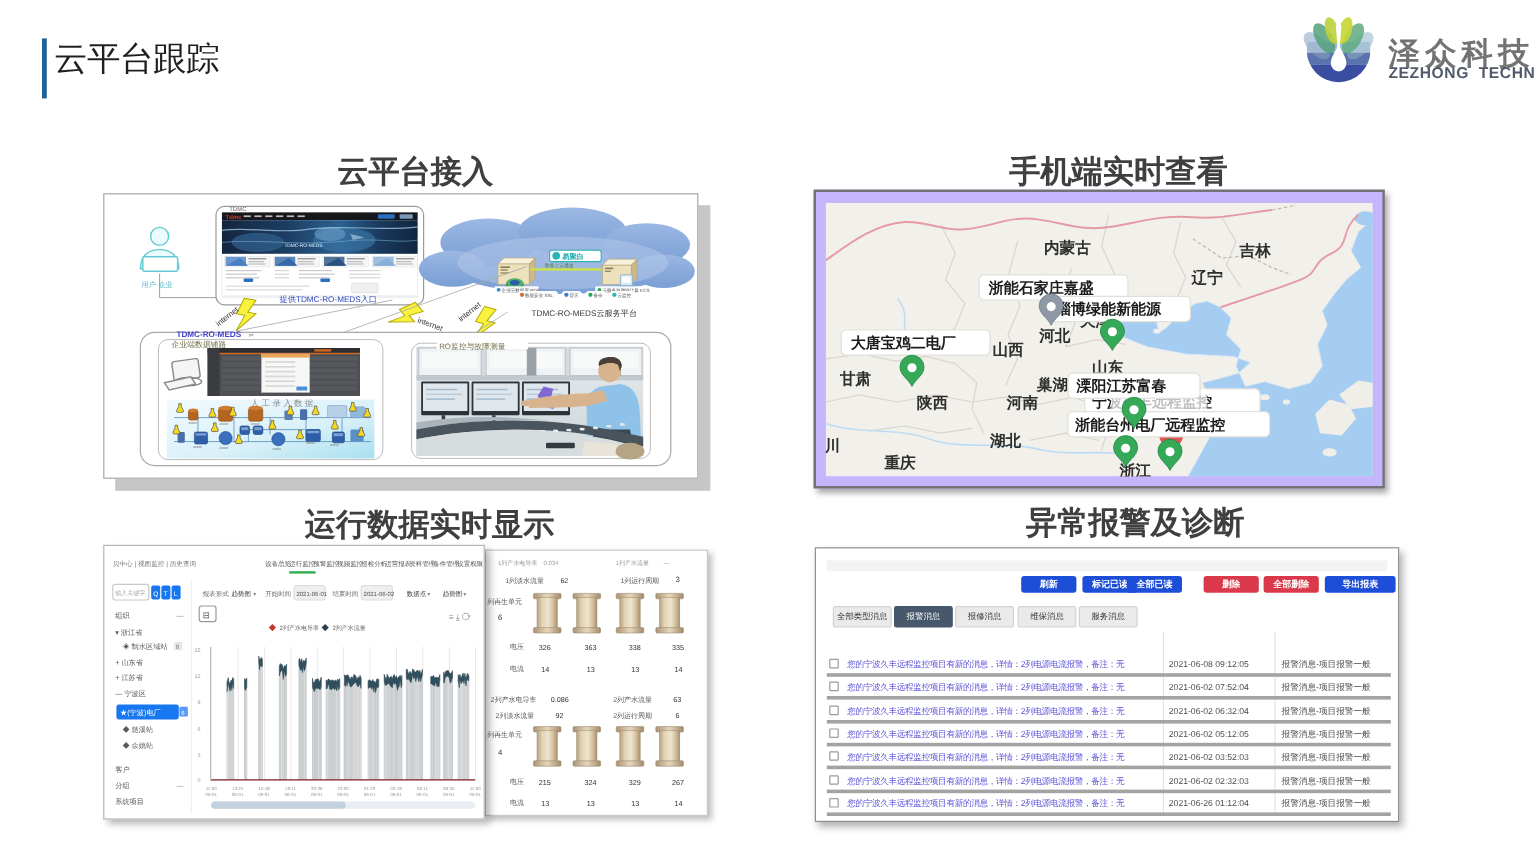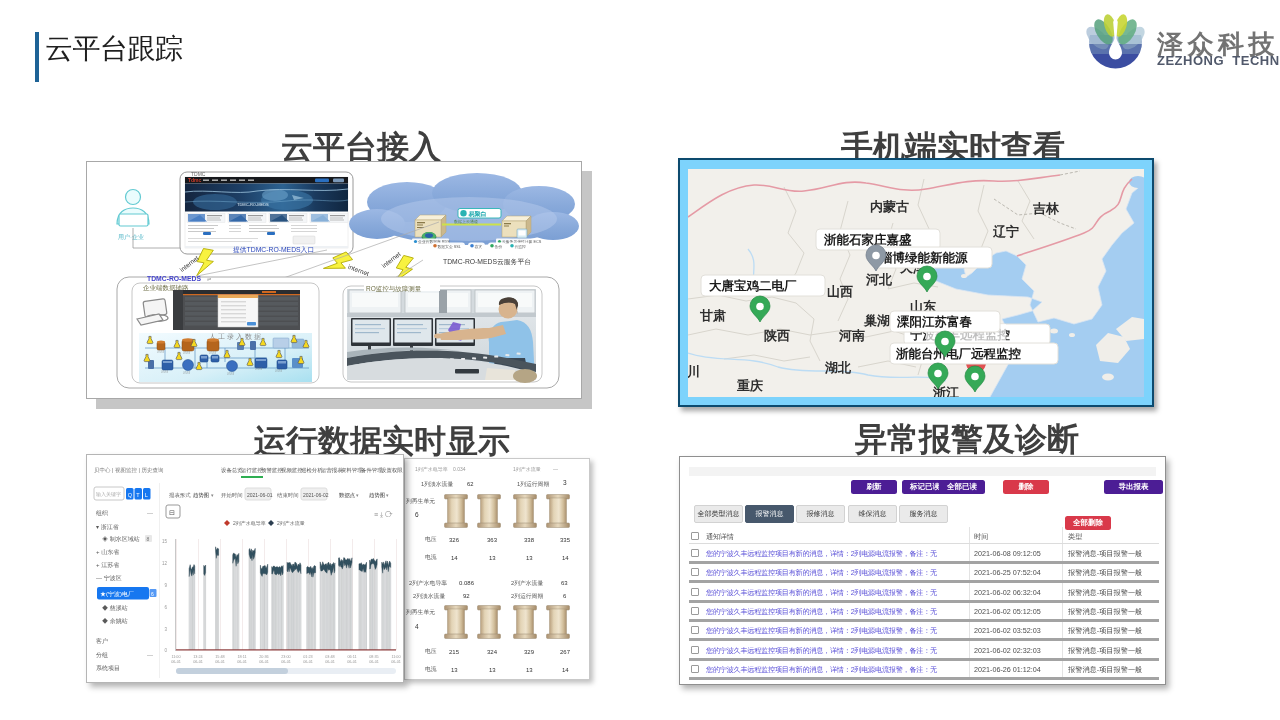--- a/index.html
+++ b/index.html
@@ -1,23 +1,23 @@
 <!DOCTYPE html>
 <html lang="zh"><head>
 <meta charset="utf-8">
 <title>云平台跟踪</title>
 <style>
   html,body{margin:0;padding:0;}
   body{width:1280px;height:720px;position:relative;background:#ffffff;
        font-family:"Liberation Sans", sans-serif;overflow:hidden;}
   .abs{position:absolute;}
-  .ptitle{position:absolute;font-size:32px;font-weight:bold;color:#3f3f3f;white-space:nowrap;}
+  .ptitle{position:absolute;font-size:26px;font-weight:bold;color:#3f3f3f;white-space:nowrap;}
   .btnb,.btnr{width:46px;height:14px;border-radius:2.5px;color:#fff;font-size:7.5px;
       display:flex;align-items:center;justify-content:center;font-weight:bold;}
-  .btnb{background:#4c1d95;}
+  .btnb{background:#1d4ed8;}
   .btnr{background:#d9394a;}
   .tab{width:47px;height:16px;font-size:7px;display:flex;align-items:center;justify-content:center;border-radius:2px;}
   .tabg{background:#eaeaea;border:1px solid #d2d2d2;color:#333;}
   .tabd{background:#47586c;border:1px solid #47586c;color:#fff;}
   .trow{left:0;width:470px;height:17px;border-bottom:3px solid #a3a3a3;font-size:7.2px;white-space:nowrap;}
   .trow.thead{height:16px;border-bottom:1px solid #dcdcdc;}
   .trow .cb{position:absolute;left:2px;top:5px;width:6px;height:6px;border:1px solid #9a9a9a;border-radius:1px;background:#fff;}
   .trow .c1{position:absolute;left:17px;top:5px;color:#5b51d8;letter-spacing:-0.3px;}
   .trow .c2{position:absolute;left:285px;top:5px;color:#4d4d4d;}
   .trow .c3{position:absolute;left:379px;top:5px;color:#4d4d4d;}
@@ -409,21 +409,21 @@
 </g>
 <path d="M260,204 C310,194 370,194 420,204 L449,211 L449,218 L260,218 Z" fill="#d7dcdf"></path>
 <rect x="368" y="207" width="24" height="4.5" rx="1" fill="#333a40"></rect>
 <path d="M398,218 L400,206 L428,208 L430,218 Z" fill="#e8e4da"></path>
 <ellipse cx="438" cy="214" rx="12" ry="7" fill="#b5a585"></ellipse>
 <rect x="277" y="122" width="76" height="7" fill="#ffffff"></rect>
 <text x="279" y="128.5" font-size="6.5" fill="#6d6d45">RO监控与故障测量</text>
 </svg>
 </div>
 
-<div class="abs" style="left:678px;top:158px;width:472px;height:245px;background:#7dd3fc;border:2px solid #0c4a6e;box-shadow:3px 4px 5px rgba(0,0,0,0.35);">
+<div class="abs" style="left:678px;top:158px;width:472px;height:245px;background:#c4b5fd;border:2px solid #737373;box-shadow:3px 4px 5px rgba(0,0,0,0.35);">
 <svg width="456" height="228" viewBox="0 0 456 228" style="position:absolute;left:8px;top:9px;font-family:'Liberation Sans',sans-serif;">
 <rect x="0" y="0" width="456" height="228" fill="#f2f0eb"></rect>
 
 <path d="M456,14 L444,24 L438,40 L446,54 L434,64 L424,76 L414,90 L418,102 L410,118 L414,136 L404,150 L386,155 L366,149 L350,153 L342,136 L346,122 L334,110 L338,96 L329,87 L318,82 L308,84 L296,92 L284,104 L278,108 L276,100 L286,90 L270,84 L254,86 L240,96 L238,106 L248,112 L268,120 L300,126 L340,128 L354,133 L344,142 L330,146 L314,150 L320,162 L328,178 L322,192 L312,210 L302,228 L456,228 Z" fill="#a4cdf1"></path>
 <path d="M456,14 L444,24 L438,40 L446,54 L434,64 L424,76 L414,90 L418,102 L410,118 L414,136 L404,150 L386,155 L366,149 L350,153 L342,136 L346,122 L334,110 L338,96 L329,87 L318,82 L308,84 L296,92 L284,104 L278,108 L276,100 L286,90 L270,84 L254,86 L240,96 L238,106 L248,112 L268,120 L300,126 L340,128 L354,133 L344,142 L330,146 L314,150 L320,162 L328,178 L322,192 L312,210 L302,228" fill="none" stroke="#d8e5f2" stroke-width="0.8"></path>
 
 <ellipse cx="450" cy="13" rx="9" ry="6" fill="#a4cdf1"></ellipse>
 
 <ellipse cx="276" cy="107" rx="3" ry="2" fill="#f0eee9"></ellipse>
 <ellipse cx="366" cy="162" rx="4" ry="2.5" fill="#f0eee9"></ellipse>
@@ -729,48 +729,42 @@
 </svg>
 </div>
 
 <div class="abs" style="left:679px;top:456px;width:485px;height:227px;background:#fff;border:1.5px solid #8f8f8f;box-shadow:3px 4px 6px rgba(0,0,0,0.3);font-family:'Liberation Sans',sans-serif;">
   <div class="abs" style="left:9px;top:10px;width:467px;height:9px;background:#f3f3f3;"></div>
 
   <div class="abs btnb" style="left:171px;top:23px;">刷新</div>
   <div class="abs btnb" style="left:222px;top:23px;">标记已读</div>
   <div class="abs btnb" style="left:259px;top:23px;">全部已读</div>
   <div class="abs btnr" style="left:323px;top:23px;font-family:Liberation Serif, serif;">删除</div>
-  <div class="abs btnr" style="left:385px;top:23px;margin-top:36px;">全部删除</div>
+  <div class="abs btnr" style="left:373px;top:23px;">全部删除</div>
   <div class="abs btnb" style="left:424px;top:23px;width:59px;">导出报表</div>
 
   <div class="abs tab tabg" style="left:14px;top:48px;">全部类型消息</div>
   <div class="abs tab tabd" style="left:65px;top:48px;">报警消息</div>
   <div class="abs tab tabg" style="left:116px;top:48px;">报修消息</div>
   <div class="abs tab tabg" style="left:168px;top:48px;">维保消息</div>
   <div class="abs tab tabg" style="left:219px;top:48px;">服务消息</div>
 
   <div class="abs" style="left:9px;top:70px;width:470px;height:152px;">
     <div class="abs" style="left:280px;top:0;width:1px;height:152px;background:#e3e3e3;"></div>
     <div class="abs" style="left:373px;top:0;width:1px;height:152px;background:#e3e3e3;"></div>
-    <div class="abs trow thead" style="top:0px;">
-        <span class="cb"></span>
-        <span class="c1" style="color:#555;">通知详情</span>
-        <span class="c2" style="color:#555;">时间</span>
-        <span class="c3" style="color:#555;">类型</span>
-      </div>
     <div class="abs trow" style="top:17px;">
         <span class="cb"></span>
         <span class="c1">您的宁波久丰远程监控项目有新的消息，详情：2列电源电流报警，备注：无</span>
         <span class="c2">2021-06-08 09:12:05</span>
         <span class="c3">报警消息-项目报警一般</span>
       </div>
     <div class="abs trow" style="top:36.3px;">
         <span class="cb"></span>
         <span class="c1">您的宁波久丰远程监控项目有新的消息，详情：2列电源电流报警，备注：无</span>
-        <span class="c2">2021-06-25 07:52:04</span>
+        <span class="c2">2021-06-02 07:52:04</span>
         <span class="c3">报警消息-项目报警一般</span>
       </div>
     <div class="abs trow" style="top:55.6px;">
         <span class="cb"></span>
         <span class="c1">您的宁波久丰远程监控项目有新的消息，详情：2列电源电流报警，备注：无</span>
         <span class="c2">2021-06-02 06:32:04</span>
         <span class="c3">报警消息-项目报警一般</span>
       </div>
     <div class="abs trow" style="top:74.9px;">
         <span class="cb"></span>

